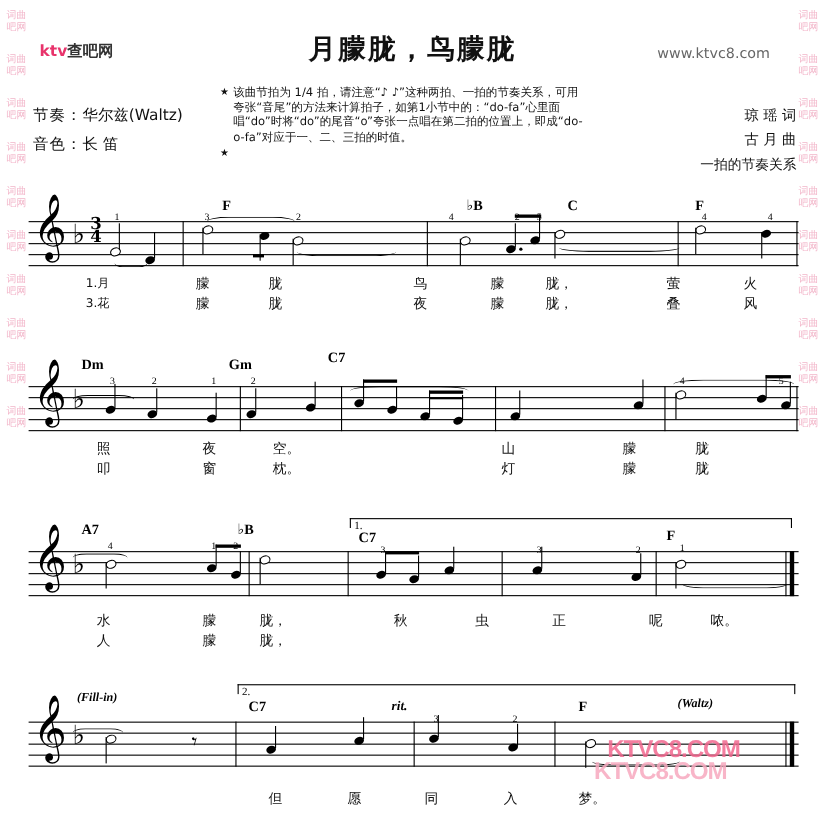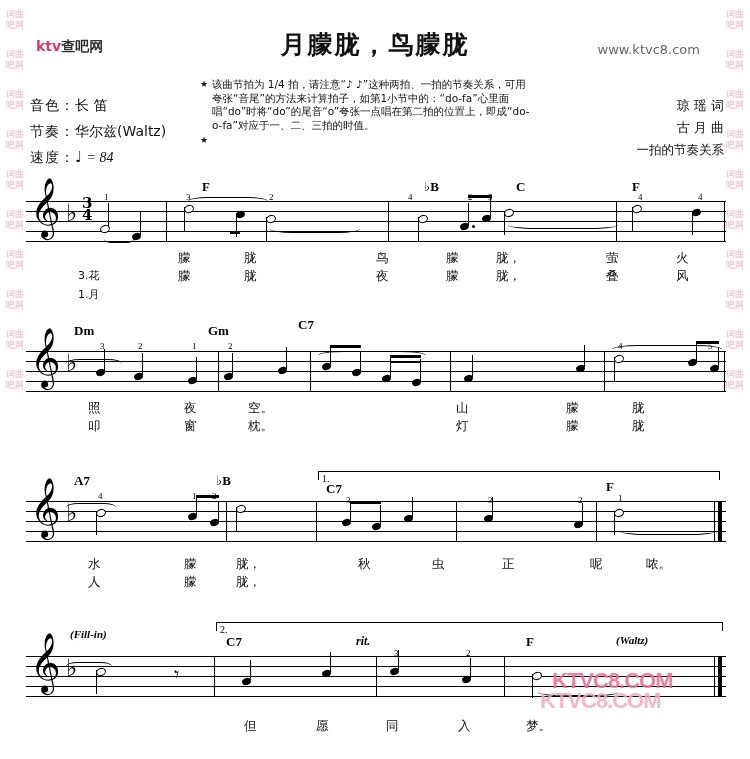--- a/index.html
+++ b/index.html
@@ -161,28 +161,24 @@
 </div>
 
 <div class="ktv-logo">
   <span>ktv</span><span class="blk">查吧网</span>
 </div>
 <div class="site">www.ktvc8.com</div>
 <div class="title">月朦胧，鸟朦胧</div>
 
 <div class="meta-left">
   <div>
+    <span class="lbl">节奏：</span><span>华尔兹(Waltz)</span>
+  </div>
+  <div>
     <span class="lbl">音色：</span><span>长  笛</span>
-  </div>
-  <div>
-    <span class="lbl">节奏：</span><span>华尔兹(Waltz)</span>
-  </div>
-  <div>
-    <span class="lbl">速度：</span><span class="tempo-note">♩</span>
-    <span style="font-style:italic;font-family:'Liberation Serif',serif;">= 84</span>
   </div>
 </div>
 
 <div class="notes-block">
   <p><span class="star">★</span><span>该曲节拍为 1/4 拍，请注意“♪ ♪”这种两拍、一拍的节奏关系，可用夸张“音尾”的方法来计算拍子，如第1小节中的：“do-fa”心里面唱“do”时将“do”的尾音“o”夸张一点唱在第二拍的位置上，即成“do-o-fa”对应于一、二、三拍的时值。</span></p>
   <p><span class="star">★</span></p>
 </div>
 
 <div class="credits">
   <div>琼  瑶  词</div>
@@ -250,21 +246,21 @@
 
   <div class="barline" style="left:590px;"></div>
 
   <div class="nh open" style="left:606px;top:40px;"></div>
   <div class="stem" style="left:606px;top:42px;height:24px;"></div>
   <div class="nh" style="left:666px;top:44px;"></div>
   <div class="stem" style="left:666px;top:46px;height:24px;"></div>
   <div class="barline" style="left:698px;"></div>
 </div>
 <div class="lyrics" style="top:250px;">
-  <span class="lyr-num" style="left:52px;margin-top:37px;">1.月</span>
+  <span class="lyr-num" style="left:52px;">1.月</span>
   <span style="left:152px;">朦</span>
   <span style="left:218px;">胧</span>
   <span style="left:350px;">鸟</span>
   <span style="left:420px;">朦</span>
   <span style="left:470px;">胧，</span>
   <span style="left:580px;">萤</span>
   <span style="left:650px;">火</span>
 </div>
 <div class="lyrics" style="top:268px;">
   <span class="lyr-num" style="left:52px;">3.花</span>

